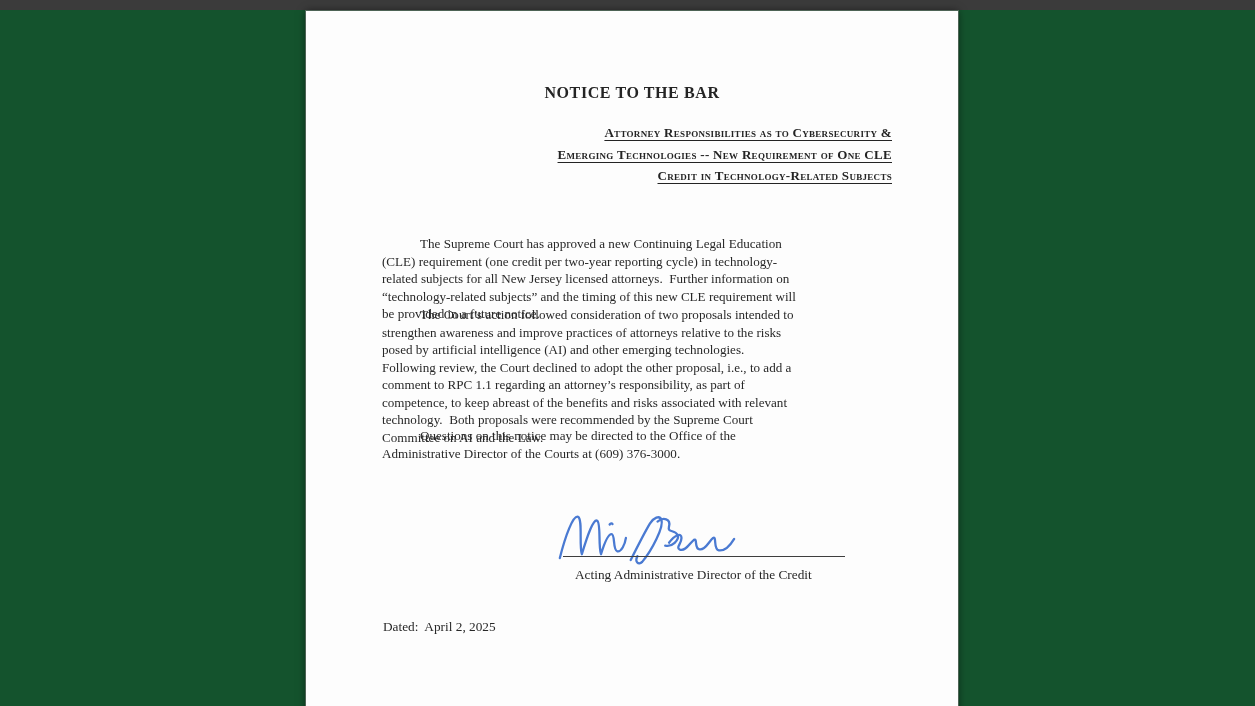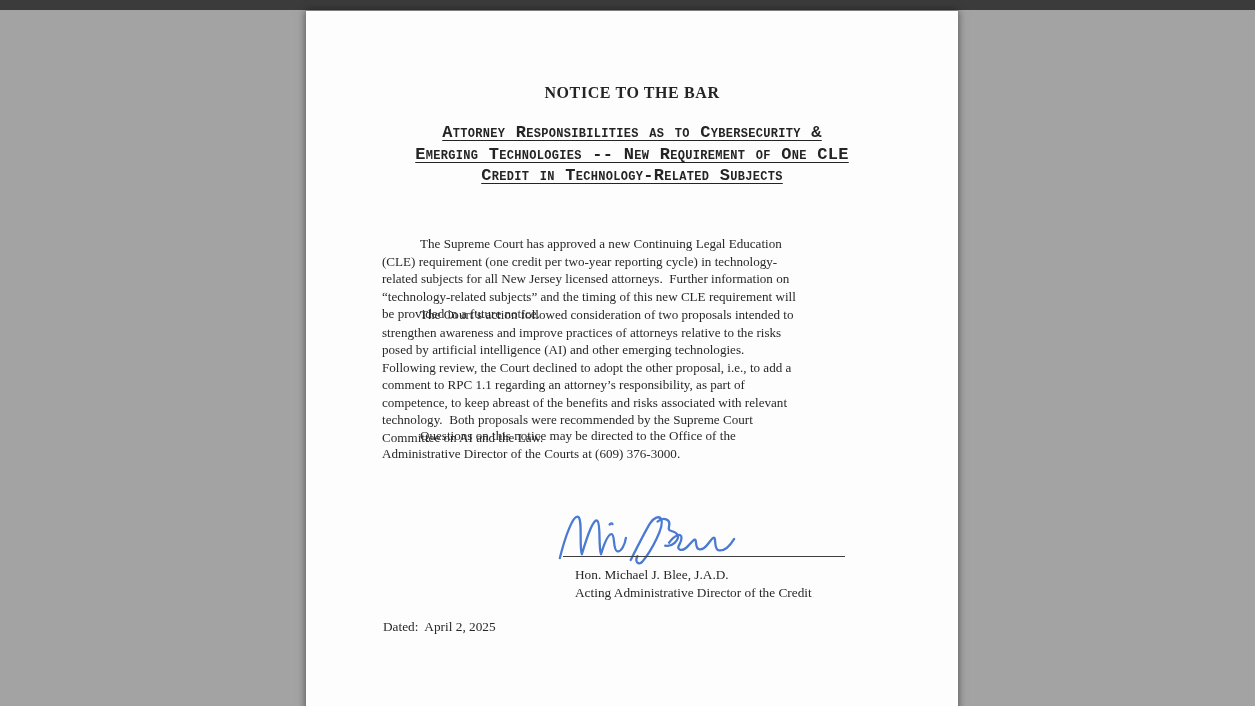--- a/index.html
+++ b/index.html
@@ -5,21 +5,21 @@
   * { margin: 0; padding: 0; box-sizing: border-box; }
   html, body { width: 1255px; height: 706px; overflow: hidden; }
   body {
     background: #1c1c1c;
     font-family: "Liberation Serif", "DejaVu Serif", serif;
   }
   .screen {
     position: relative;
     width: 1255px;
     height: 706px;
-    background: #a3a3a3;
+    background: #14532d;
     overflow: hidden;
   }
   .top-strip {
     position: absolute;
     left: 0; top: 0;
     width: 100%; height: 10px;
     background: #3b3b3b;
   }
   .page {
     position: absolute;
@@ -38,32 +38,31 @@
     text-align: center;
     font-size: 16px;
     font-weight: bold;
     letter-spacing: 0.6px;
     color: #242424;
   }
   .doc-heading {
     position: absolute;
     left: 66px; top: 111px;
     width: 520px;
-    text-align: center;
-    font-size: 17px;
+    text-align: right;
+    font-size: 13px;
     font-weight: bold;
     font-variant: small-caps;
     letter-spacing: 0.3px;
     line-height: 21.5px;
     text-decoration: underline;
     text-underline-offset: 3px;
     text-decoration-thickness: 1.3px;
     white-space: pre-line;
     color: #242424;
-    font-family: Liberation Mono, monospace;
   }
   .body-para {
     position: absolute;
     left: 76px;
     width: 540px;
     font-size: 13.1px;
     line-height: 17.5px;
     text-indent: 38px;
     white-space: pre-wrap;
     color: #282828;
@@ -147,21 +146,20 @@
           <path d="M56,19 C57,17.6 58.4,17.6 59,18.6"></path>
           <path d="M78,56 C84,44 92,28 98,18 C102,12 108,9 110,14 C113,21 100,46 90,58 C86,62 82,58 85,52"></path>
           <path d="M106,16 C112,11 120,13 118,21 C116,28 124,24 127,30 C129,35 121,43 114,41"></path>
           <path d="M118,38 C124,30 131,27 131,33 C131,39 125,43 129,45 C135,48 140,38 144,35 C148,33 144,45 150,45 C156,46 160,36 164,33 C168,31 164,45 170,46 C177,47 183,39 186,34"></path>
         </g>
       </svg>
 
       <div class="signature-line"></div>
 
       <div class="signatory">
-        <div>Hon. Michael J. Blee, J.A.D.</div>
         <div>Acting Administrative Director of the Credit</div>
       </div>
     </div>
 
     <div class="dated-line">Dated:  April 2, 2025</div>
 
   </div>
 </div>
 
 </body></html>

